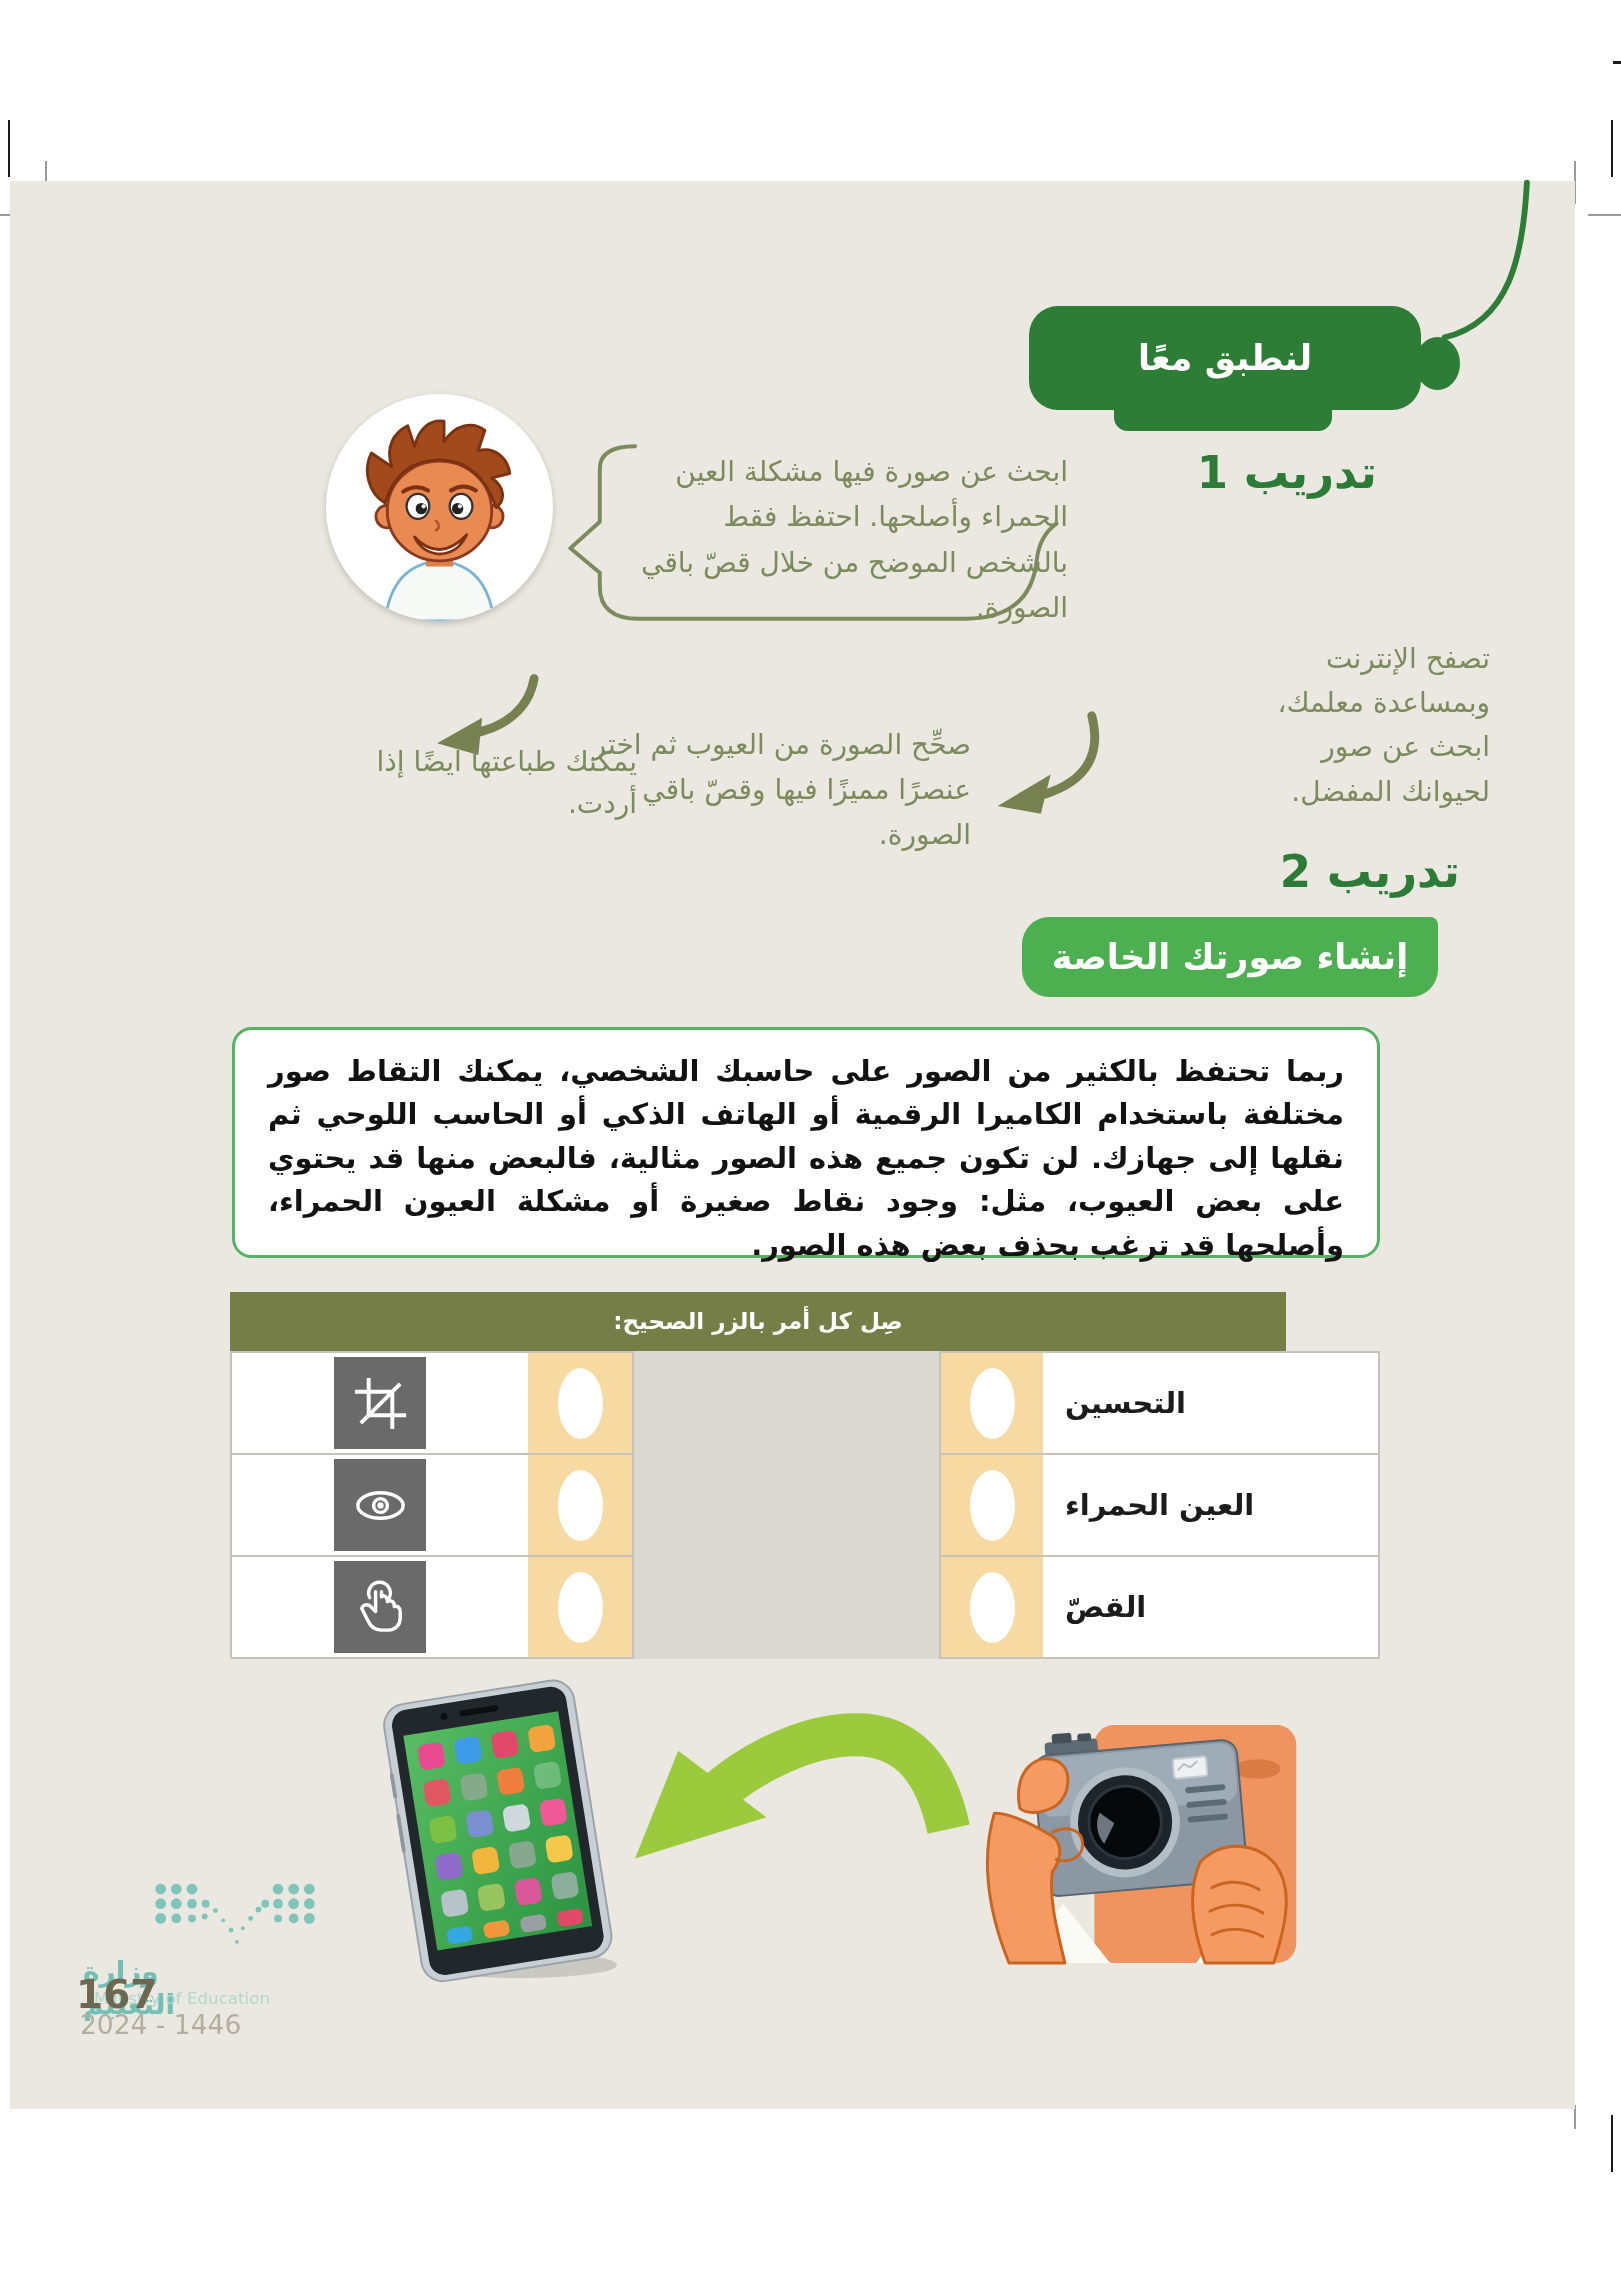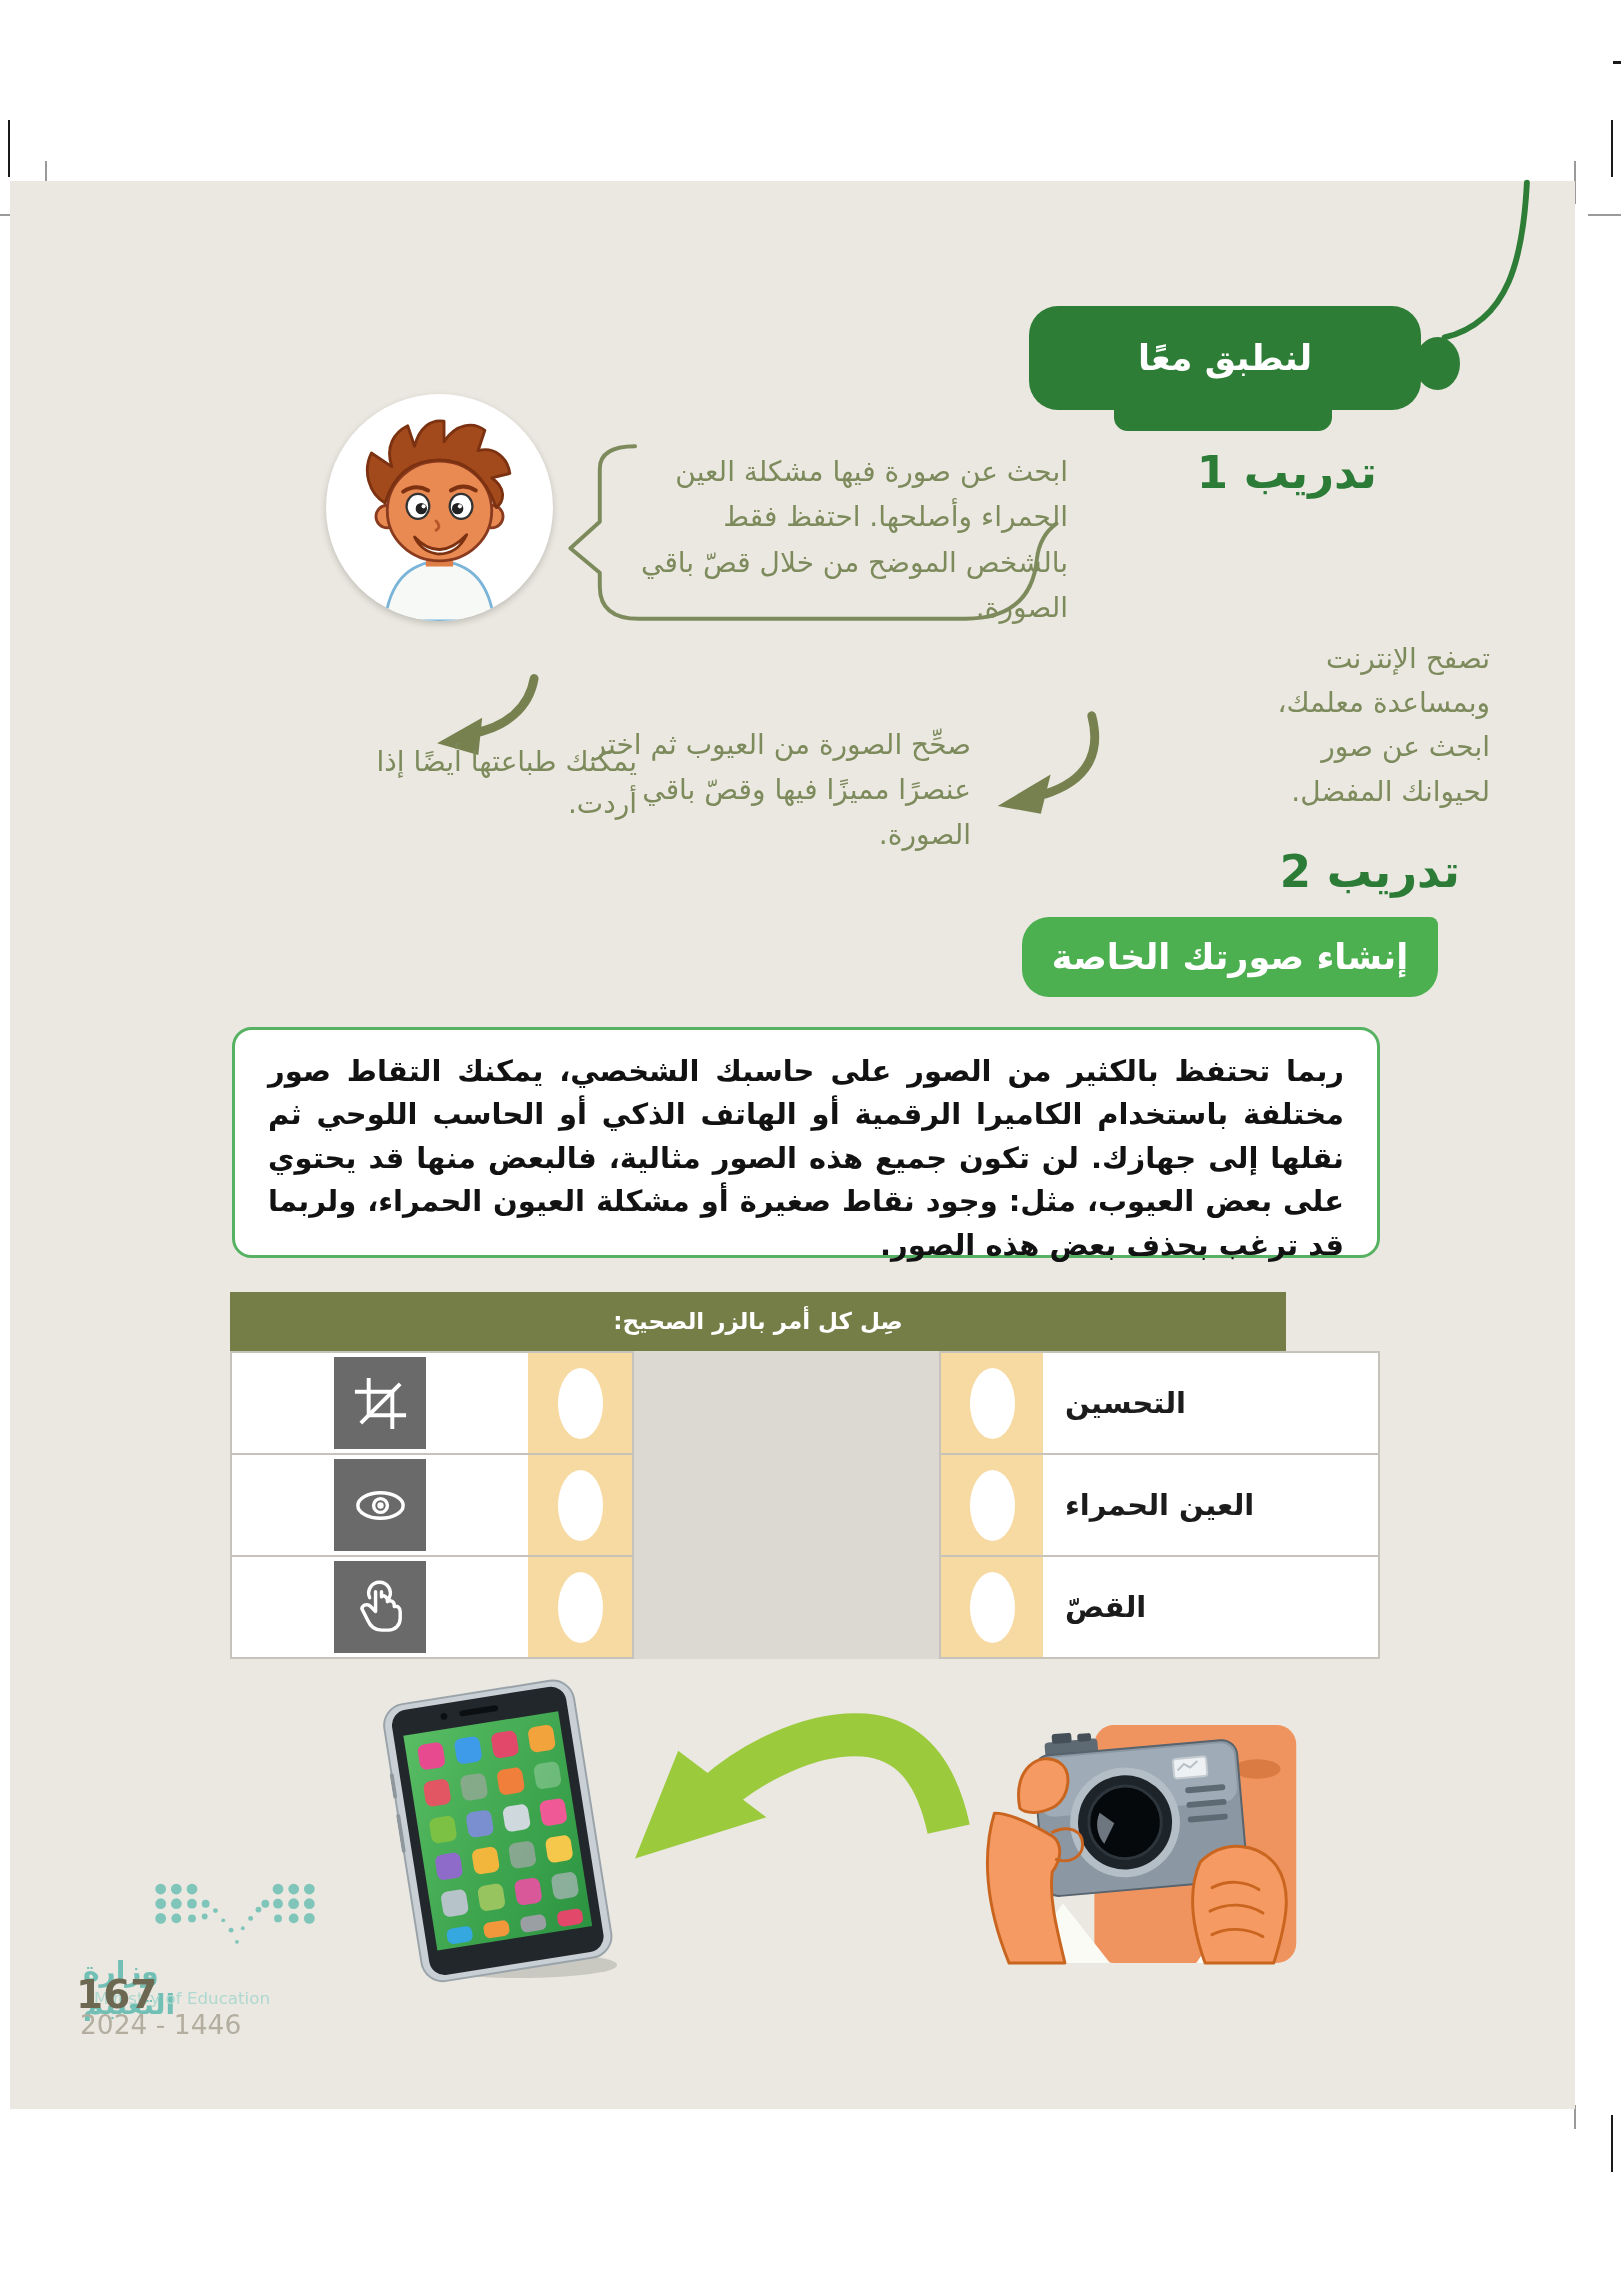--- a/index.html
+++ b/index.html
@@ -115,21 +115,21 @@
 <div class="abs olive-note" dir="rtl" style="left:1245px;top:637px;width:245px;line-height:1.58;">تصفح الإنترنت وبمساعدة معلمك، ابحث عن صور لحيوانك المفضل.</div>
 
 <div class="abs olive-note" dir="rtl" style="left:554px;top:723px;width:417px;line-height:1.6;">صحِّح الصورة من العيوب ثم اختر عنصرًا مميزًا فيها وقصّ باقي الصورة.</div>
 
 <div class="abs olive-note" dir="rtl" style="left:348px;top:741px;width:289px;line-height:1.5;">يمكنك طباعتها أيضًا إذا أردت.</div>
 
 <div class="abs ex-heading" dir="rtl" style="right:161px;top:845px;">تدريب 2</div>
 
 <div class="abs badge" dir="rtl">إنشاء صورتك الخاصة</div>
 
-<div class="abs intro-box" dir="rtl">ربما تحتفظ بالكثير من الصور على حاسبك الشخصي، يمكنك التقاط صور مختلفة باستخدام الكاميرا الرقمية أو الهاتف الذكي أو الحاسب اللوحي ثم نقلها إلى جهازك. لن تكون جميع هذه الصور مثالية، فالبعض منها قد يحتوي على بعض العيوب، مثل: وجود نقاط صغيرة أو مشكلة العيون الحمراء، ولربما قد ترغب بحذف بعض هذه الصور.</div>
+<div class="abs intro-box" dir="rtl">ربما تحتفظ بالكثير من الصور على حاسبك الشخصي، يمكنك التقاط صور مختلفة باستخدام الكاميرا الرقمية أو الهاتف الذكي أو الحاسب اللوحي ثم نقلها إلى جهازك. لن تكون جميع هذه الصور مثالية، فالبعض منها قد يحتوي على بعض العيوب، مثل: وجود نقاط صغيرة أو مشكلة العيون الحمراء، وأصلحها قد ترغب بحذف بعض هذه الصور.</div>
 
 <div class="abs tbl-header" dir="rtl">صِل كل أمر بالزر الصحيح:</div>
 
 <div class="abs gapcol"></div>
 
 <div class="abs cardL">
   <div class="trow">
     <div class="icon-zone">
       <div class="icon-tile">
         <svg width="63" height="63" viewBox="0 0 64 64" stroke="#ffffff" stroke-width="4" fill="none">

